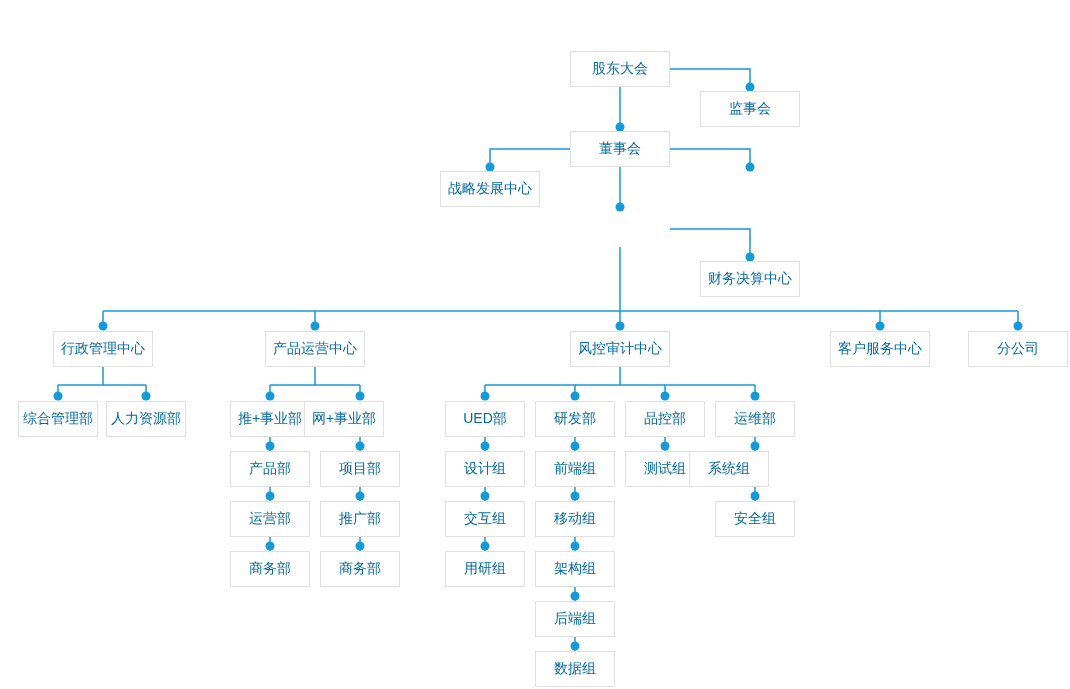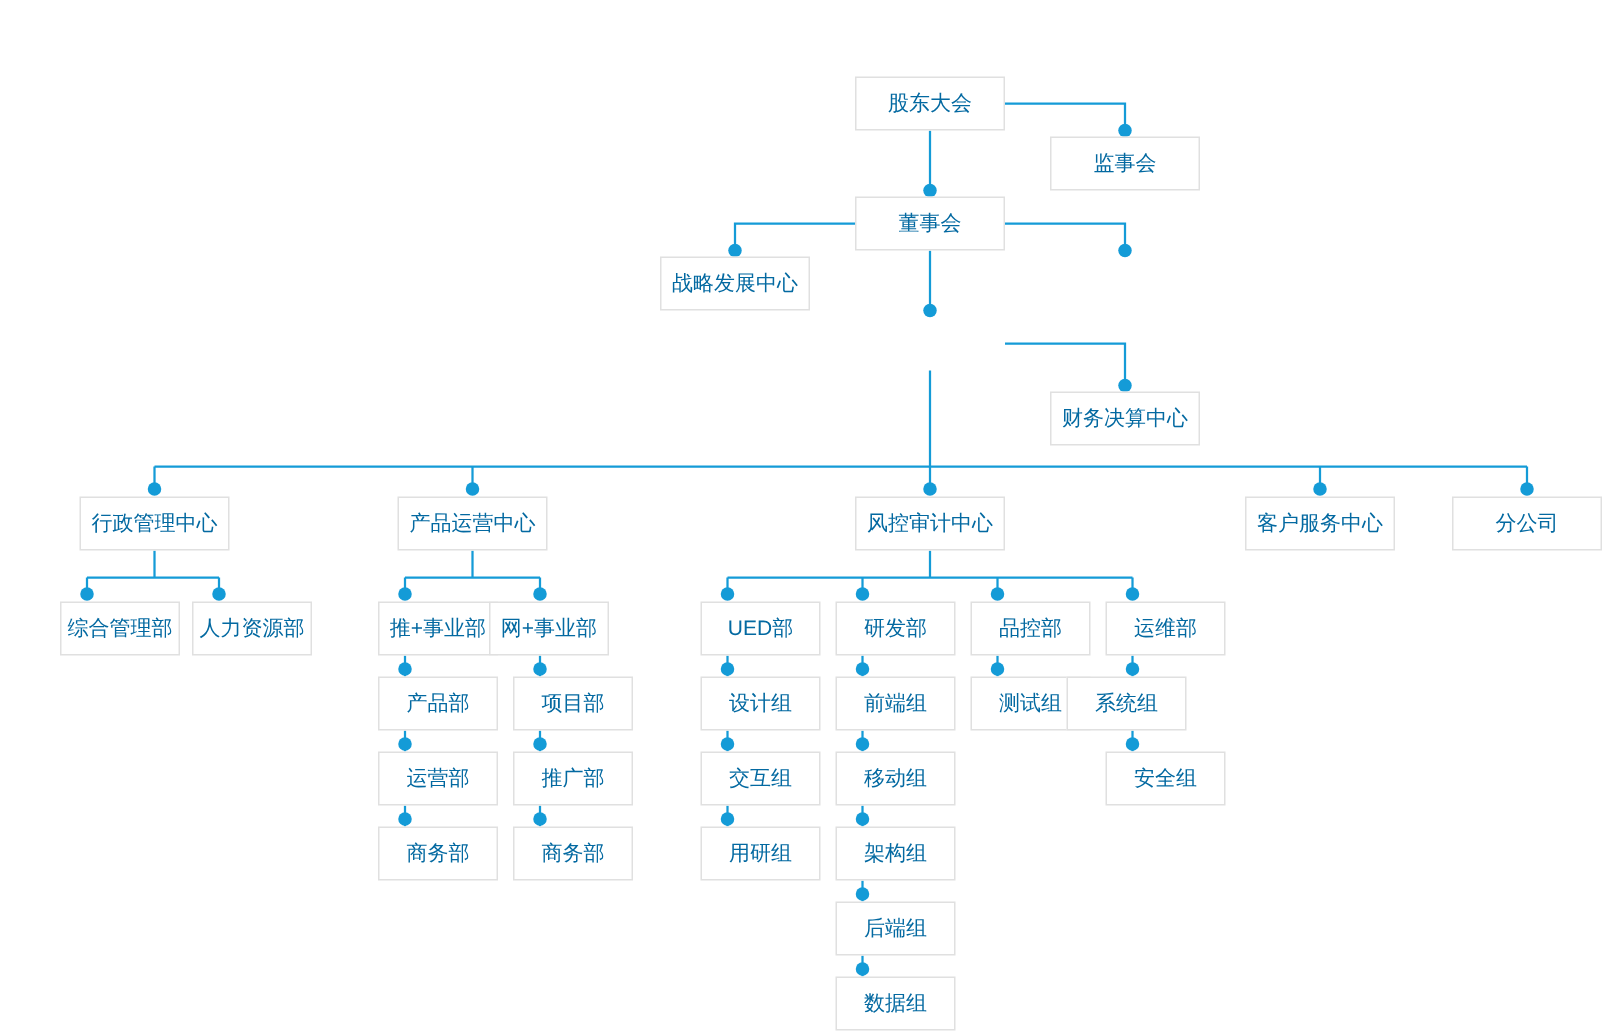--- a/index.html
+++ b/index.html
@@ -29,21 +29,21 @@
     border: 1px solid #e0e0e0;
     color: #0369a1;
     font-size: 14px;
     display: flex;
     align-items: center;
     justify-content: center;
     white-space: nowrap;
     z-index: 2;
   }
   .w100 { width: 100px; }
-  .w80  { width: 80px; margin-left: 22px; }
+  .w80  { width: 80px; }
 </style>
 </head>
 <body>
 
 <div id="canvas">
 
   <svg id="connector-layer" width="1070" height="689" viewBox="0 0 1070 689">
     <g stroke="#149bd7" stroke-width="1.5" fill="none">
 
       <polyline points="670,69 750,69 750,87"></polyline>

